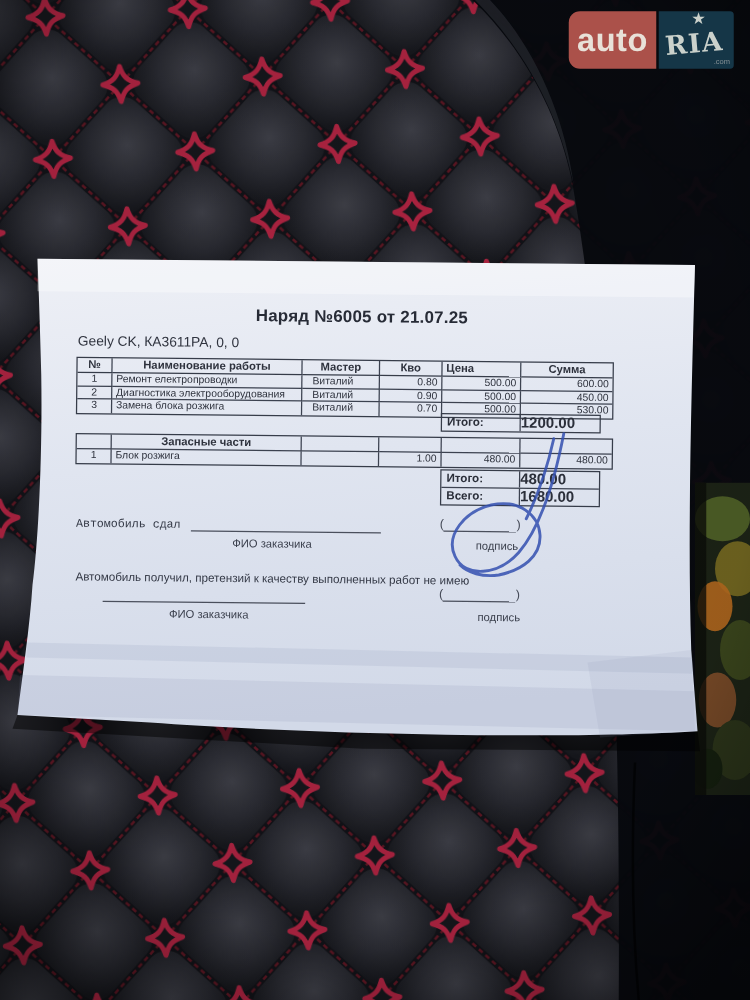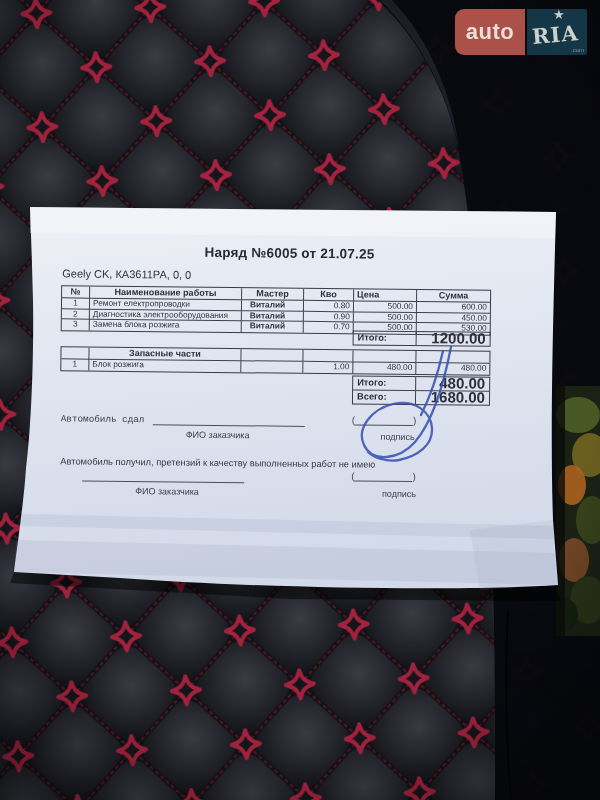--- a/index.html
+++ b/index.html
@@ -17,41 +17,41 @@
   .trow{display:flex;}
   .c{box-sizing:border-box;border-right:1px solid #3c4250;border-bottom:1px solid #3c4250;
      overflow:hidden;white-space:nowrap;font-size:8.3px;padding:0 3px;color:#2e323d;}
   .c:last-child{border-right:none;}
   .trow:last-child .c{border-bottom:none;}
   .hrow .c{font-weight:bold;text-align:center;font-size:9px;border-bottom:1.3px solid #363c49;}
   .hrow{height:12px;line-height:11px;}
   .drow{height:10.5px;line-height:9.5px;}
   .w0{width:28px;text-align:center;}
   .w1{width:152px;}
-  .w2{width:62px;padding-left:8px;font-weight:bold;}
+  .w2{width:62px;padding-left:8px;}
   .w3{width:50px;text-align:right;}
   .w4{width:63px;text-align:right;}
   .w5{width:73px;text-align:right;}
   .sect{font-weight:bold;text-align:center;font-size:9px;}
   .totbox{border:1.4px solid #363c49;}
   .totrow{display:flex;height:13px;line-height:12px;}
   .totrow + .totrow{border-top:1px solid #3c4250;}
   .tl{box-sizing:border-box;width:63px;font-weight:bold;font-size:9.3px;padding-left:4px;
       border-right:1px solid #3c4250;}
-  .tv{box-sizing:border-box;width:73px;font-weight:bold;font-size:15px;text-align:right;padding-right:4px;}
+  .tv{box-sizing:border-box;width:63px;font-weight:bold;font-size:12px;padding-right:4px;}
   .small{font-size:9.3px;color:#343946;}
   .uline{border-bottom:1px solid #4a4f5c;}
   .cap{font-size:9px;color:#3a3f4c;}
   .paren{font-size:10px;color:#454a57;display:flex;align-items:flex-end;}
   .pline{display:inline-block;width:58px;border-bottom:1px solid #4a4f5c;height:9px;}
   
   #wm{position:absolute;left:455px;top:9px;display:flex;opacity:.96;}
   #wm-auto{width:70px;height:46px;background:#b2544d;border-radius:9px 0 0 9px;
            display:flex;align-items:center;justify-content:center;
-           font-size:22px;font-weight:bold;color:#f2eae1;letter-spacing:.5px;}
+           font-size:26px;font-weight:bold;color:#f2eae1;letter-spacing:.5px;}
   #wm-ria{position:relative;width:60px;height:46px;background:#16384a;border-radius:0 3px 3px 0;
           margin-left:2px;}
   #wm-ria .ria{position:absolute;left:5px;top:13px;font-family:"DejaVu Serif",serif;
                font-weight:bold;font-size:21px;color:#d3dad3;transform:rotate(-5deg);letter-spacing:1px;}
   #wm-ria .star{position:absolute;left:26px;top:-2px;font-size:13px;color:#d3dad3;}
   #wm-ria .tld{position:absolute;right:3px;bottom:2px;font-size:6px;color:#8b979b;}
 </style>
 </head>
 <body>
 <div id="stage">

